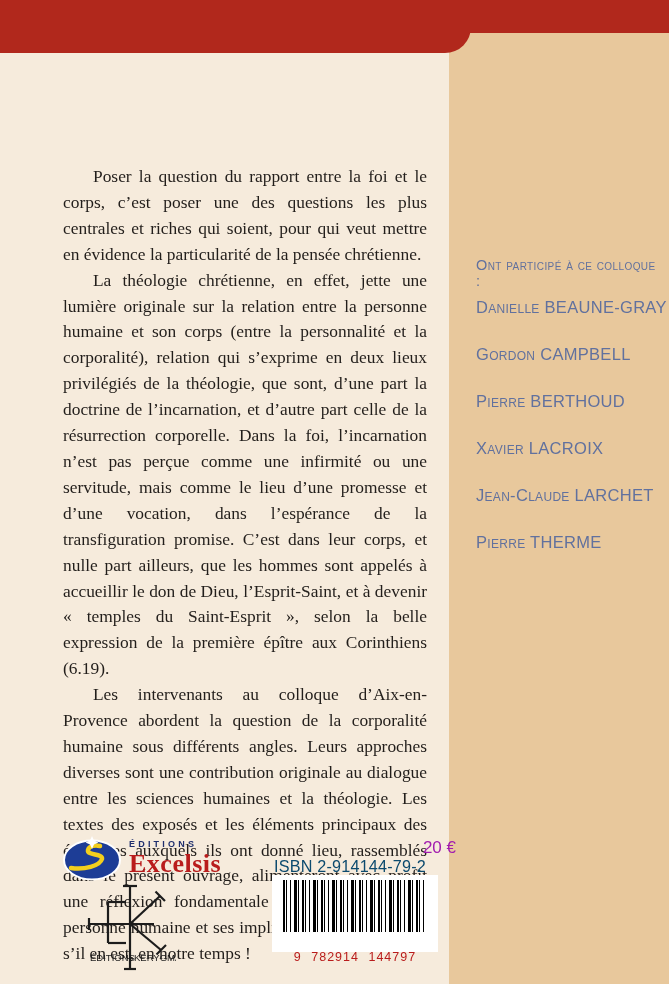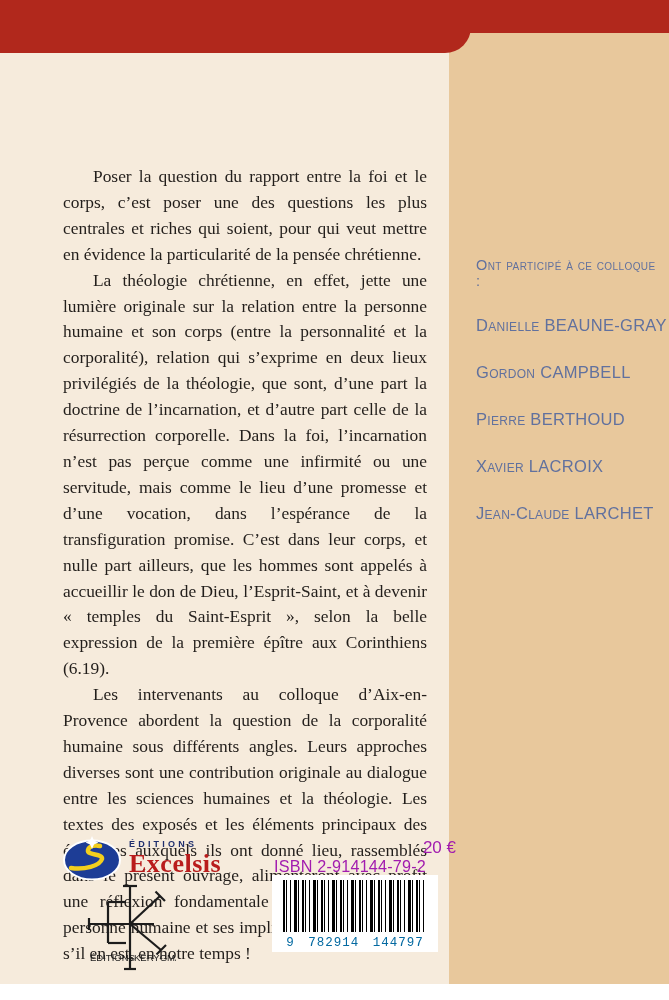--- a/index.html
+++ b/index.html
@@ -18,44 +18,44 @@
   
   .synopsis{position:absolute;left:63px;top:164px;width:364px;color:#221e1b;}
   .synopsis p{
     margin:0;font-size:17.4px;line-height:25.9px;text-align:justify;
     text-indent:30px;hyphens:auto;-webkit-hyphens:auto;
   }
 
   
   .participants{position:absolute;left:476px;top:257px;width:185px;
     font-family:"Liberation Sans", sans-serif;color:#61719e;}
-  .part-heading{font-size:14.5px;font-variant:small-caps;letter-spacing:.4px;margin-bottom:27px;}
+  .part-heading{font-size:14.5px;font-variant:small-caps;letter-spacing:.4px;margin-bottom:9px;}
   .part-name{font-size:16.5px;font-variant:small-caps;letter-spacing:.3px;margin-bottom:28px;white-space:nowrap;}
 
   
   .excelsis{position:absolute;left:62px;top:835px;display:flex;align-items:center;gap:7px;}
   .excelsis-text{display:flex;flex-direction:column;line-height:1;}
   .excelsis-editions{font-family:"Liberation Sans", sans-serif;font-size:9px;font-weight:bold;
     letter-spacing:3.2px;color:#1f2f6e;margin-bottom:2px;}
   .excelsis-name{font-family:"Liberation Serif", serif;font-size:26px;font-weight:600;
     color:#b91c1c;letter-spacing:.5px;}
 
   
   .price{position:absolute;left:276px;top:838px;width:180px;text-align:right;
     font-family:"Liberation Sans", sans-serif;font-size:17px;color:#a21caf;}
   .isbn{position:absolute;left:255px;top:857px;width:190px;text-align:center;
-    font-family:"Liberation Sans", sans-serif;font-size:16.2px;color:#a21caf;letter-spacing:.2px;}
+    font-family:"Liberation Sans", sans-serif;font-size:16.2px;color:#0c4a6e;letter-spacing:.2px;}
   .barcode{position:absolute;left:272px;top:875px;width:166px;height:77px;background:#ffffff;
     box-sizing:border-box;padding-top:5px;}
   .bars{height:52px;margin:0 11px;background-color:#fff;background-image:repeating-linear-gradient(90deg,
     #000 0 2px, #fff 2px 3px, #000 3px 4px, #fff 4px 7px,
     #000 7px 8px, #fff 8px 11px, #000 11px 14px, #fff 14px 15px,
     #000 15px 16px, #fff 16px 19px);}
-  .bc-digits{margin-top:4px;text-align:center;font-family:Liberation Mono, monospace;
-    font-size:12.5px;color:#0369a1;word-spacing:5px;letter-spacing:1px;white-space:nowrap;}
+  .bc-digits{margin-top:18px;text-align:center;font-family:Liberation Sans, sans-serif;
+    font-size:12.5px;color:#b91c1c;word-spacing:5px;letter-spacing:1px;white-space:nowrap;}
 
   
   .kerygma{position:absolute;left:84px;top:883px;}
 
   
   .series{position:absolute;left:252px;top:950px;width:200px;text-align:center;
     font-family:"Liberation Sans", sans-serif;font-variant:small-caps;
     font-size:16px;letter-spacing:1.2px;color:#ad544d;white-space:nowrap;margin-top:46px;}
 </style>
 </head>
@@ -73,20 +73,21 @@
     <p>Les intervenants au colloque d’Aix-en-Provence abordent la question de la corporalité humaine sous différents angles. Leurs approches diverses sont une contribution originale au dialogue entre les sciences humaines et la théologie. Les textes des exposés et les éléments principaux des échanges auxquels ils ont donné lieu, rassemblés dans le présent ouvrage, alimenteront avec profit une réflexion fondamentale sur le statut de la personne humaine et ses implications. Sujet majeur, s’il en est, en notre temps !</p>
   </div>
 
   <div class="participants">
     <div class="part-heading">Ont participé à ce colloque :</div>
     <div class="part-name">Danielle BEAUNE-GRAY</div>
     <div class="part-name">Gordon CAMPBELL</div>
     <div class="part-name">Pierre BERTHOUD</div>
     <div class="part-name">Xavier LACROIX</div>
     <div class="part-name">Jean-Claude LARCHET</div>
+    <div class="part-name">Pierre THERME</div>
   </div>
 
   <div class="excelsis">
     <svg width="60" height="46" viewBox="0 0 60 46">
       <ellipse cx="30" cy="25" rx="28" ry="19.5" fill="#1d3d96" stroke="#ffffff" stroke-width="2"></ellipse>
       <path d="M9 33 C 22 35, 38 31, 40 24 C 41 18, 25 21, 26 15 C 27 11, 33 9.5, 38 11" fill="none" stroke="#f3cf1d" stroke-width="4.5" stroke-linecap="round"></path>
       <path d="M30 1 L32 5.4 L36.5 7.5 L32 9.6 L30 14 L28 9.6 L23.5 7.5 L28 5.4 Z" fill="#ffffff"></path>
     </svg>
     <div class="excelsis-text">
       <span class="excelsis-editions">ÉDITIONS</span>

